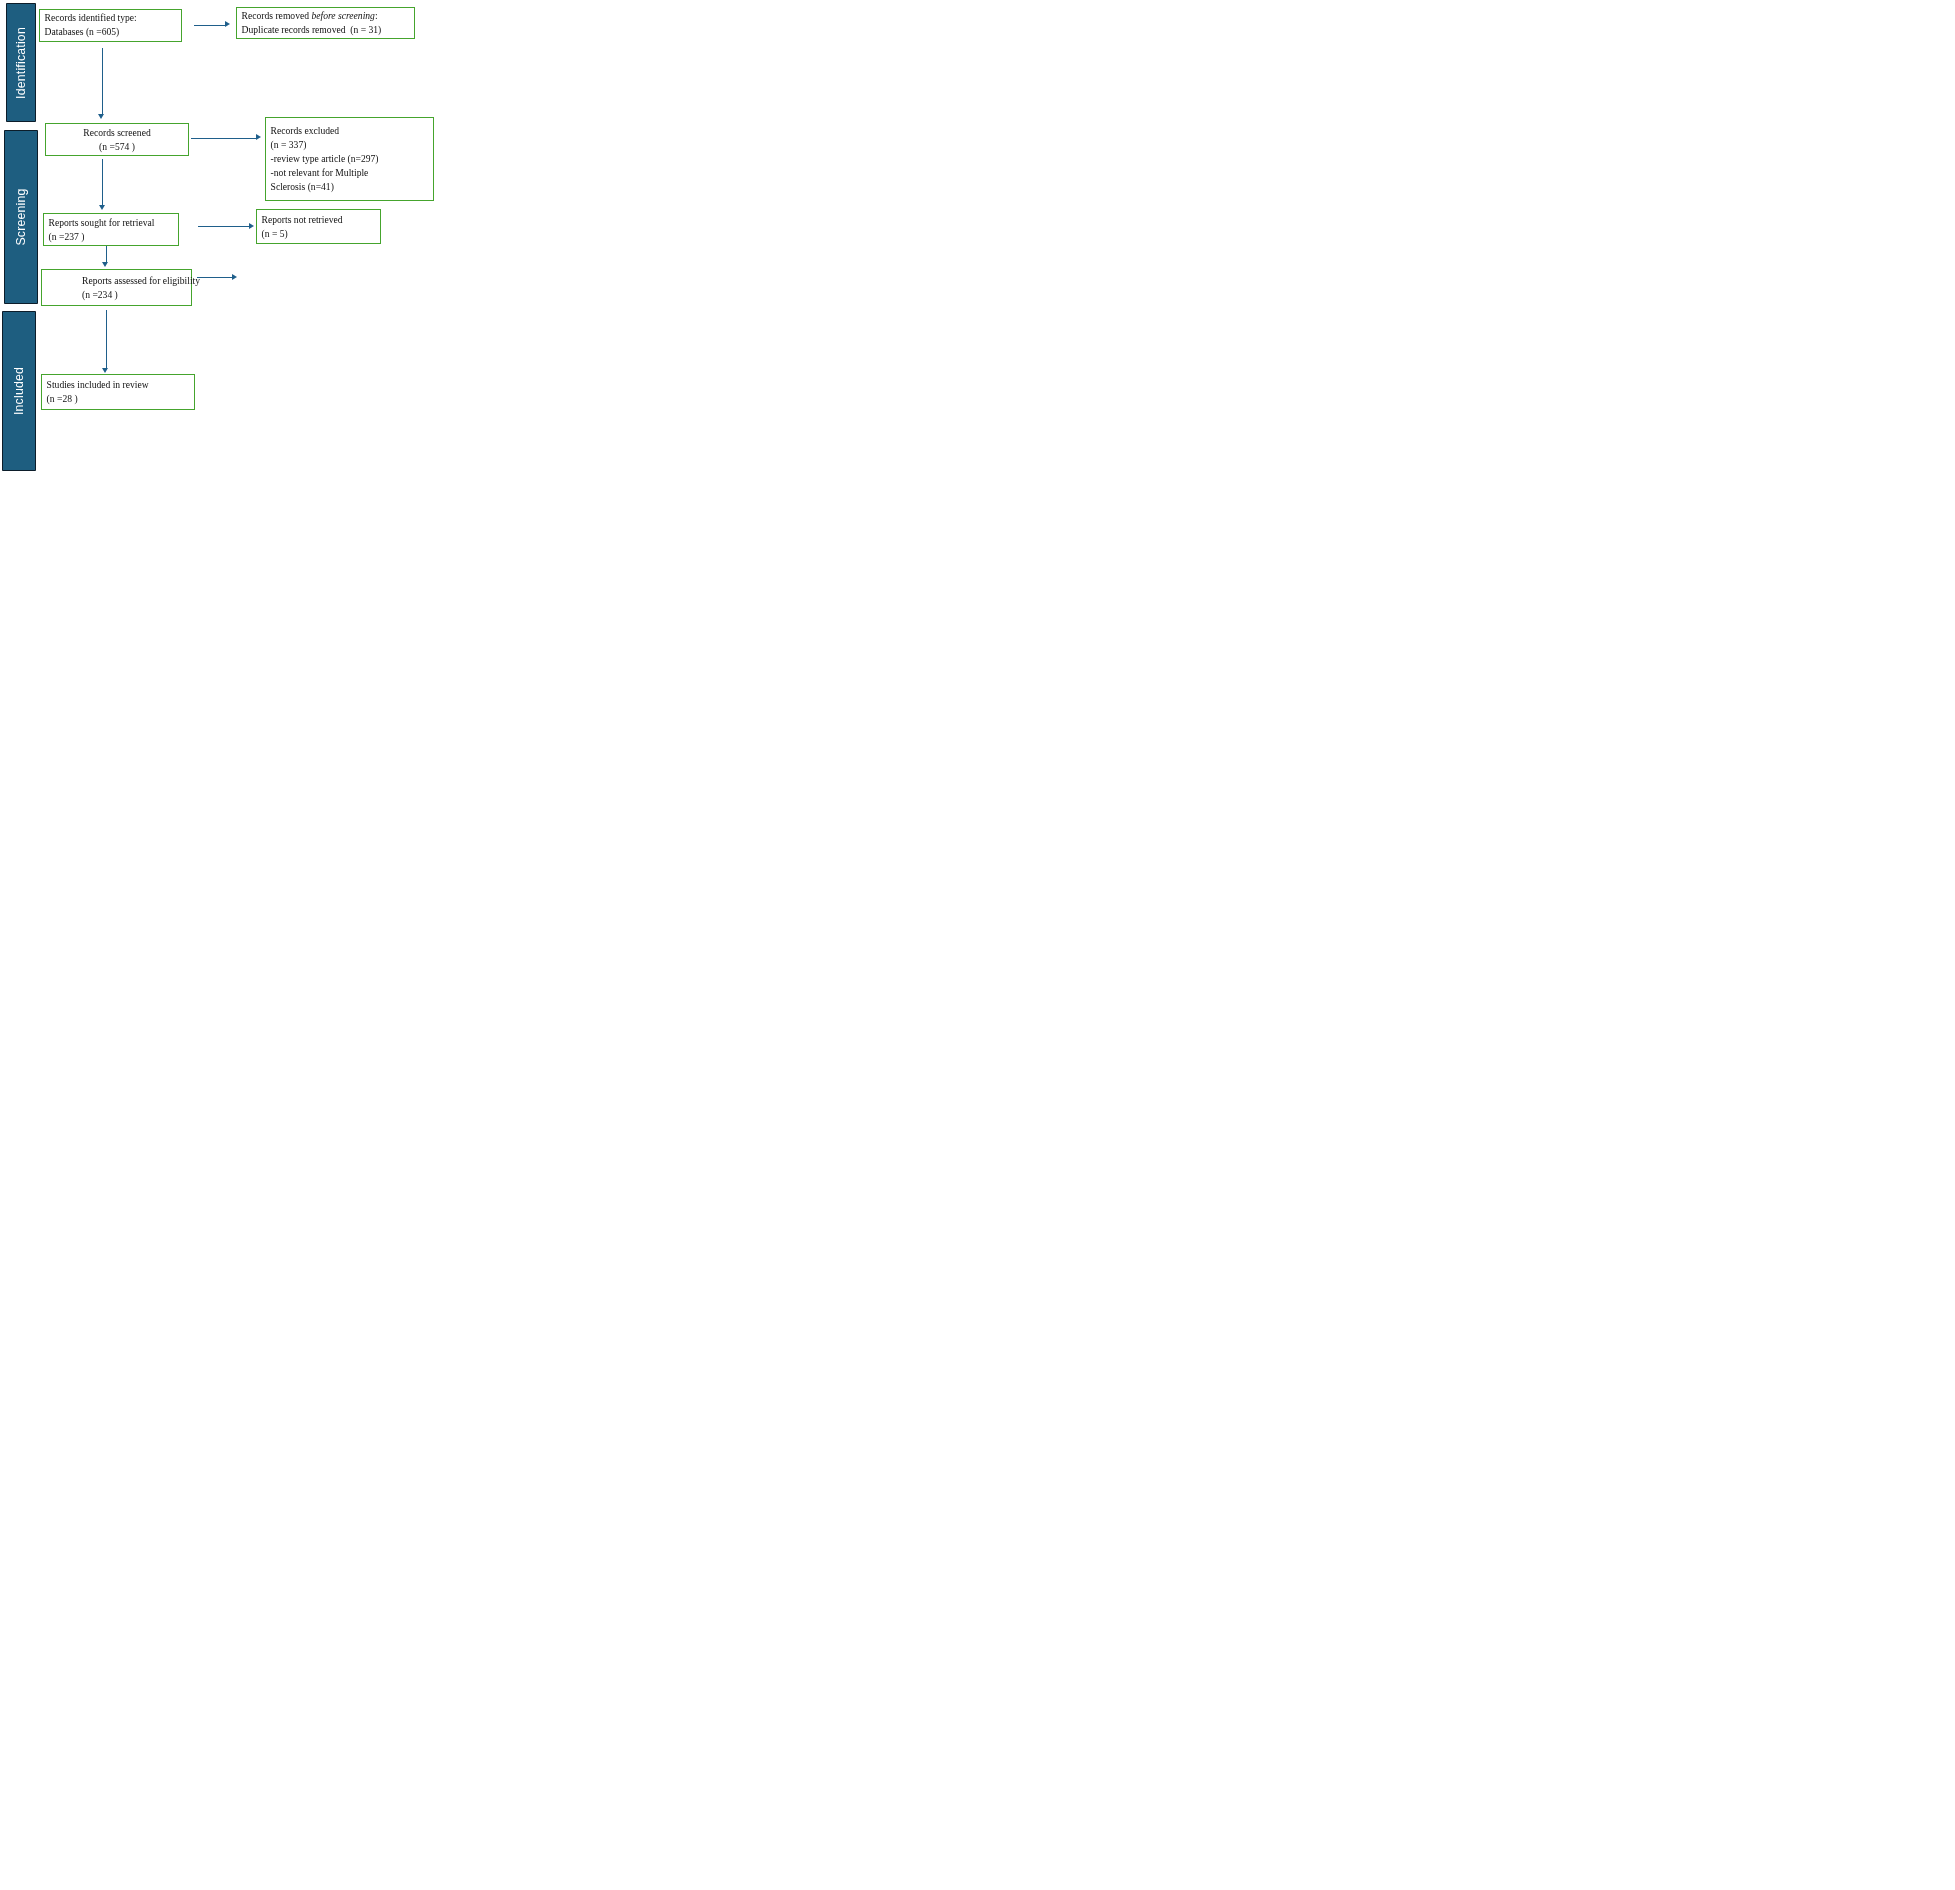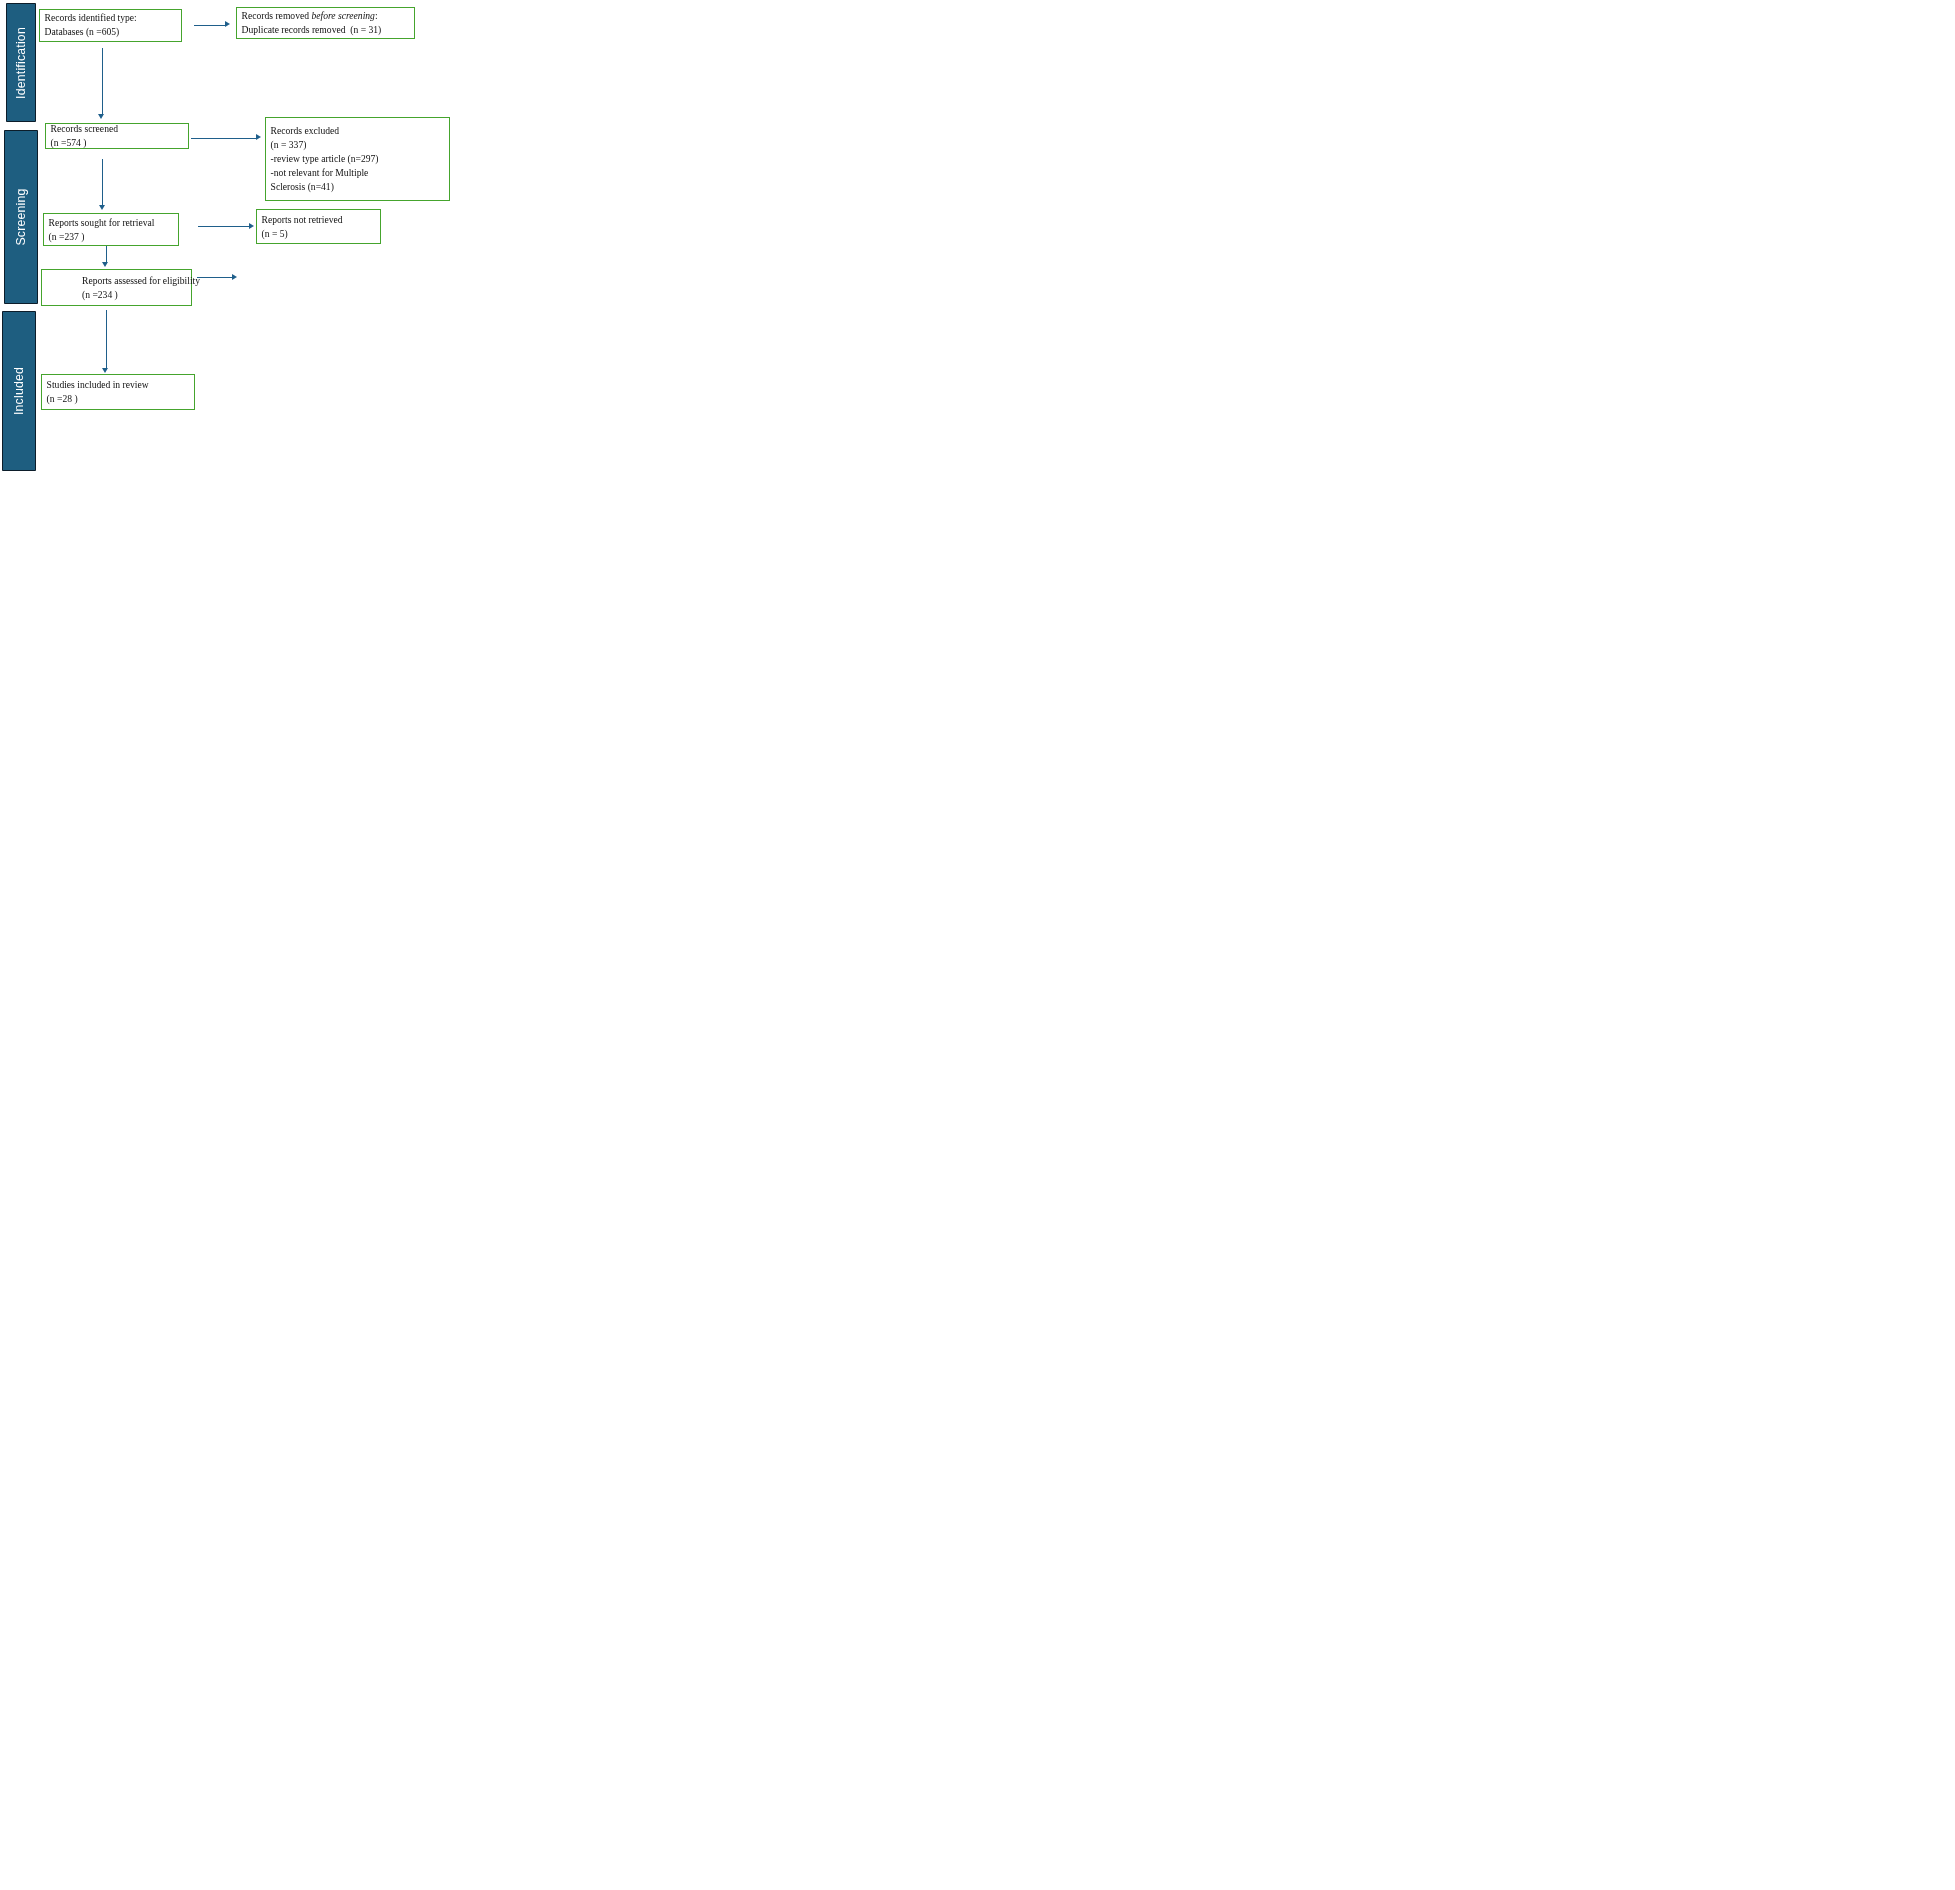--- a/index.html
+++ b/index.html
@@ -80,26 +80,26 @@
   <div class="fbox" style="left:39px; top:8.7px; width:143px; height:33px;">
     <div class="line">Records identified type:</div>
     <div class="line">Databases (n =605)</div>
   </div>
 
   <div class="fbox" style="left:236px; top:7.3px; width:179px; height:32px;">
     <div class="line"><span>Records removed </span><span class="em-it">before screening</span><span>:</span></div>
     <div class="line">Duplicate records removed &nbsp;(n = 31)</div>
   </div>
 
-  <div class="fbox" style="left:45px; top:123px; width:144px; height:26px;">
+  <div class="fbox" style="left:45px; top:123px; width:144px; height:33px;align-items:center;">
     <div class="line">Records screened</div>
     <div class="line">(n =574 )</div>
   </div>
 
-  <div class="fbox" style="left:265px; top:117px; width:185px; height:84px;">
+  <div class="fbox" style="left:265px; top:117px; width:169px; height:84px;">
     <div class="line">Records excluded</div>
     <div class="line">(n = 337)</div>
     <div class="line">-review type article (n=297)</div>
     <div class="line">-not relevant for Multiple</div>
     <div class="line">Sclerosis (n=41)</div>
   </div>
 
   <div class="fbox" style="left:43px; top:213px; width:136px; height:33px;">
     <div class="line">Reports sought for retrieval</div>
     <div class="line">(n =237 )</div>

